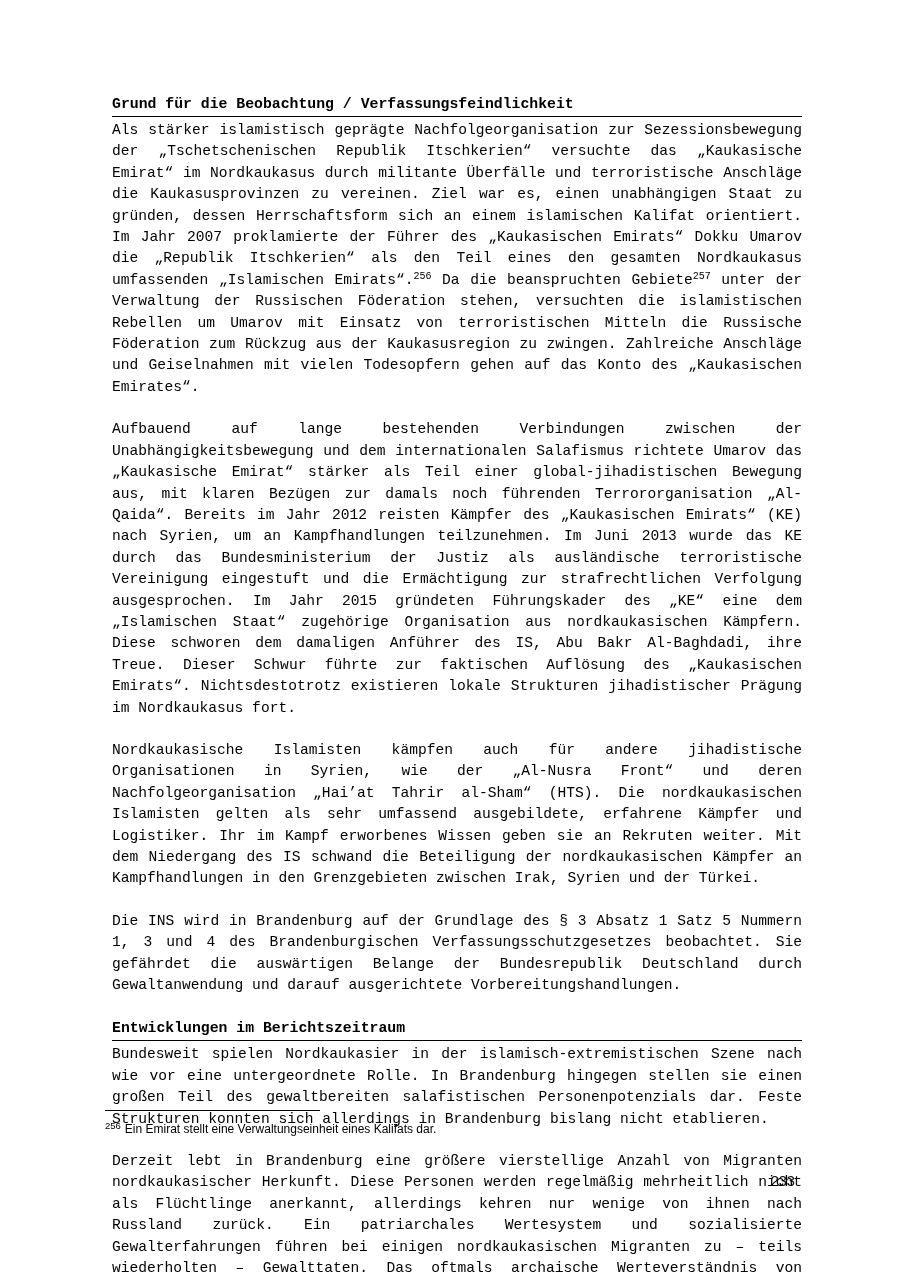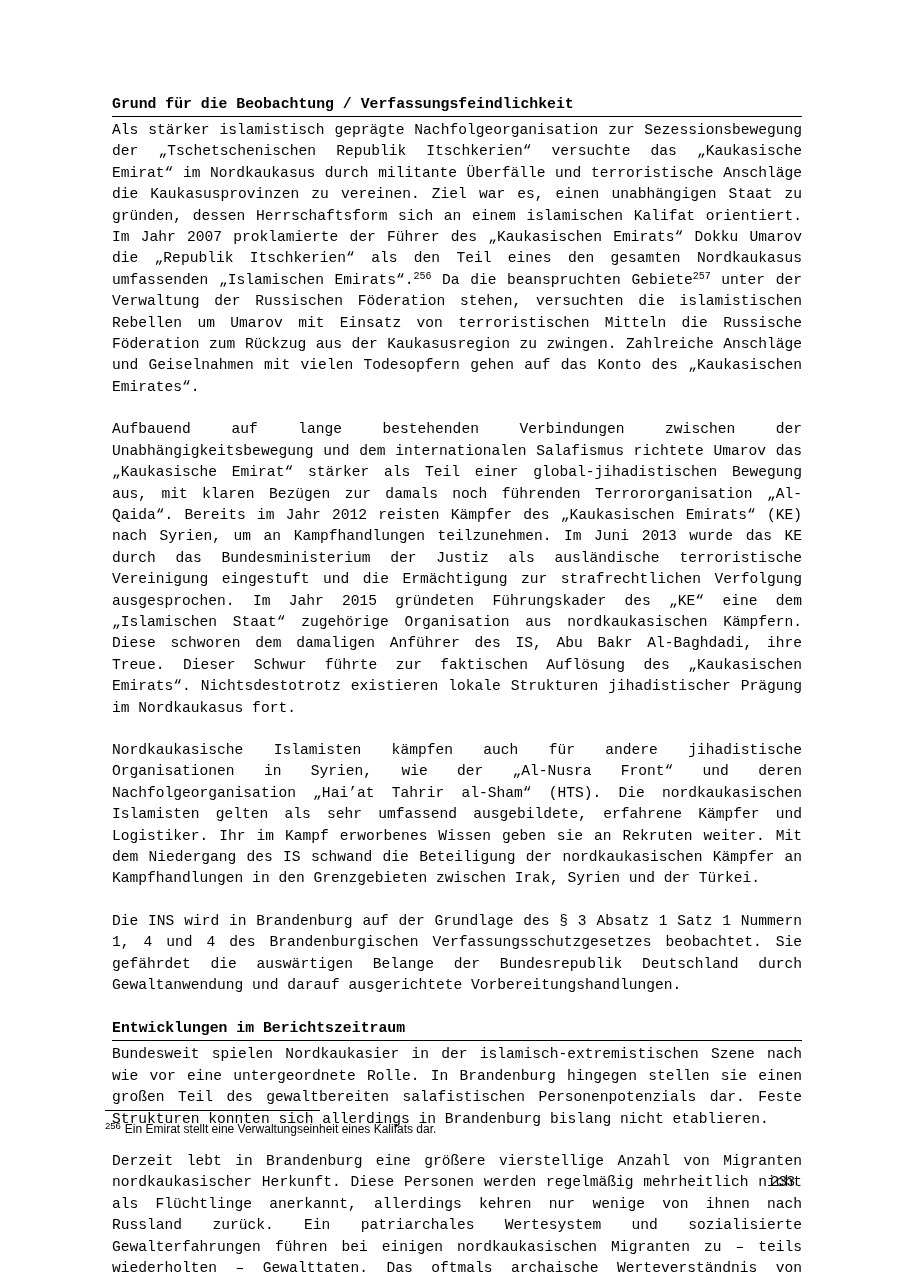--- a/index.html
+++ b/index.html
@@ -87,21 +87,21 @@
   <div class="content">
 
     <h2 class="section-heading">Grund für die Beobachtung / Verfassungsfeindlichkeit</h2>
 
     <p class="para"><span>Als stärker islamistisch geprägte Nachfolgeorganisation zur Sezessionsbewegung der „Tschetschenischen Republik Itschkerien“ versuchte das „Kaukasische Emirat“ im Nordkaukasus durch militante Überfälle und terroristische Anschläge die Kaukasusprovinzen zu vereinen. Ziel war es, einen unabhängigen Staat zu gründen, dessen Herrschaftsform sich an einem islamischen Kalifat orientiert. Im Jahr 2007 proklamierte der Führer des „Kaukasischen Emirats“ Dokku Umarov die „Republik Itschkerien“ als den Teil eines den gesamten Nordkaukasus umfassenden „Islamischen Emirats“.</span><sup class="fn-ref">256</sup><span> Da die beanspruchten Gebiete</span><sup class="fn-ref">257</sup><span> unter der Verwaltung der Russischen Föderation stehen, versuchten die islamistischen Rebellen um Umarov mit Einsatz von terroristischen Mitteln die Russische Föderation zum Rückzug aus der Kaukasusregion zu zwingen. Zahlreiche Anschläge und Geiselnahmen mit vielen Todesopfern gehen auf das Konto des „Kaukasischen Emirates“.</span></p>
 
     <p class="para">Aufbauend auf lange bestehenden Verbindungen zwischen der Unabhängigkeitsbewegung und dem internationalen Salafismus richtete Umarov das „Kaukasische Emirat“ stärker als Teil einer global-jihadistischen Bewegung aus, mit klaren Bezügen zur damals noch führenden Terrororganisation „Al-Qaida“. Bereits im Jahr 2012 reisten Kämpfer des „Kaukasischen Emirats“ (KE) nach Syrien, um an Kampfhandlungen teilzunehmen. Im Juni 2013 wurde das KE durch das Bundesministerium der Justiz als ausländische terroristische Vereinigung eingestuft und die Ermächtigung zur strafrechtlichen Verfolgung ausgesprochen. Im Jahr 2015 gründeten Führungskader des „KE“ eine dem „Islamischen Staat“ zugehörige Organisation aus nordkaukasischen Kämpfern. Diese schworen dem damaligen Anführer des IS, Abu Bakr Al-Baghdadi, ihre Treue. Dieser Schwur führte zur faktischen Auflösung des „Kaukasischen Emirats“. Nichtsdestotrotz existieren lokale Strukturen jihadistischer Prägung im Nordkaukasus fort.</p>
 
     <p class="para">Nordkaukasische Islamisten kämpfen auch für andere jihadistische Organisationen in Syrien, wie der „Al-Nusra Front“ und deren Nachfolgeorganisation „Hai’at Tahrir al-Sham“ (HTS). Die nordkaukasischen Islamisten gelten als sehr umfassend ausgebildete, erfahrene Kämpfer und Logistiker. Ihr im Kampf erworbenes Wissen geben sie an Rekruten weiter. Mit dem Niedergang des IS schwand die Beteiligung der nordkaukasischen Kämpfer an Kampfhandlungen in den Grenzgebieten zwischen Irak, Syrien und der Türkei.</p>
 
-    <p class="para">Die INS wird in Brandenburg auf der Grundlage des § 3 Absatz 1 Satz 1 Nummern 1, 4 und 4 des Brandenburgischen Verfassungsschutzgesetzes beobachtet. Sie gefährdet die auswärtigen Belange der Bundesrepublik Deutschland durch Gewaltanwendung und darauf ausgerichtete Vorbereitungshandlungen.</p>
+    <p class="para">Die INS wird in Brandenburg auf der Grundlage des § 3 Absatz 1 Satz 5 Nummern 1, 3 und 4 des Brandenburgischen Verfassungsschutzgesetzes beobachtet. Sie gefährdet die auswärtigen Belange der Bundesrepublik Deutschland durch Gewaltanwendung und darauf ausgerichtete Vorbereitungshandlungen.</p>
 
     <h2 class="section-heading spaced">Entwicklungen im Berichtszeitraum</h2>
 
     <p class="para">Bundesweit spielen Nordkaukasier in der islamisch-extremistischen Szene nach wie vor eine untergeordnete Rolle. In Brandenburg hingegen stellen sie einen großen Teil des gewaltbereiten salafistischen Personenpotenzials dar. Feste Strukturen konnten sich allerdings in Brandenburg bislang nicht etablieren.</p>
 
     <p class="para">Derzeit lebt in Brandenburg eine größere vierstellige Anzahl von Migranten nordkaukasischer Herkunft. Diese Personen werden regelmäßig mehrheitlich nicht als Flüchtlinge anerkannt, allerdings kehren nur wenige von ihnen nach Russland zurück. Ein patriarchales Wertesystem und sozialisierte Gewalterfahrungen führen bei einigen nordkaukasischen Migranten zu – teils wiederholten – Gewalttaten. Das oftmals archaische Werteverständnis von Nordkaukasiern sowie eine gewachsene Bedeutung des Salafismus im nordkaukasischen Raum wirken sich zudem nachteilig auf die Integration aus. Daraus ergeben sich Anknüpfungspunkte für jihadistisches Gedankengut.</p>
 
   </div>
 
   <div class="footnotes-block">

